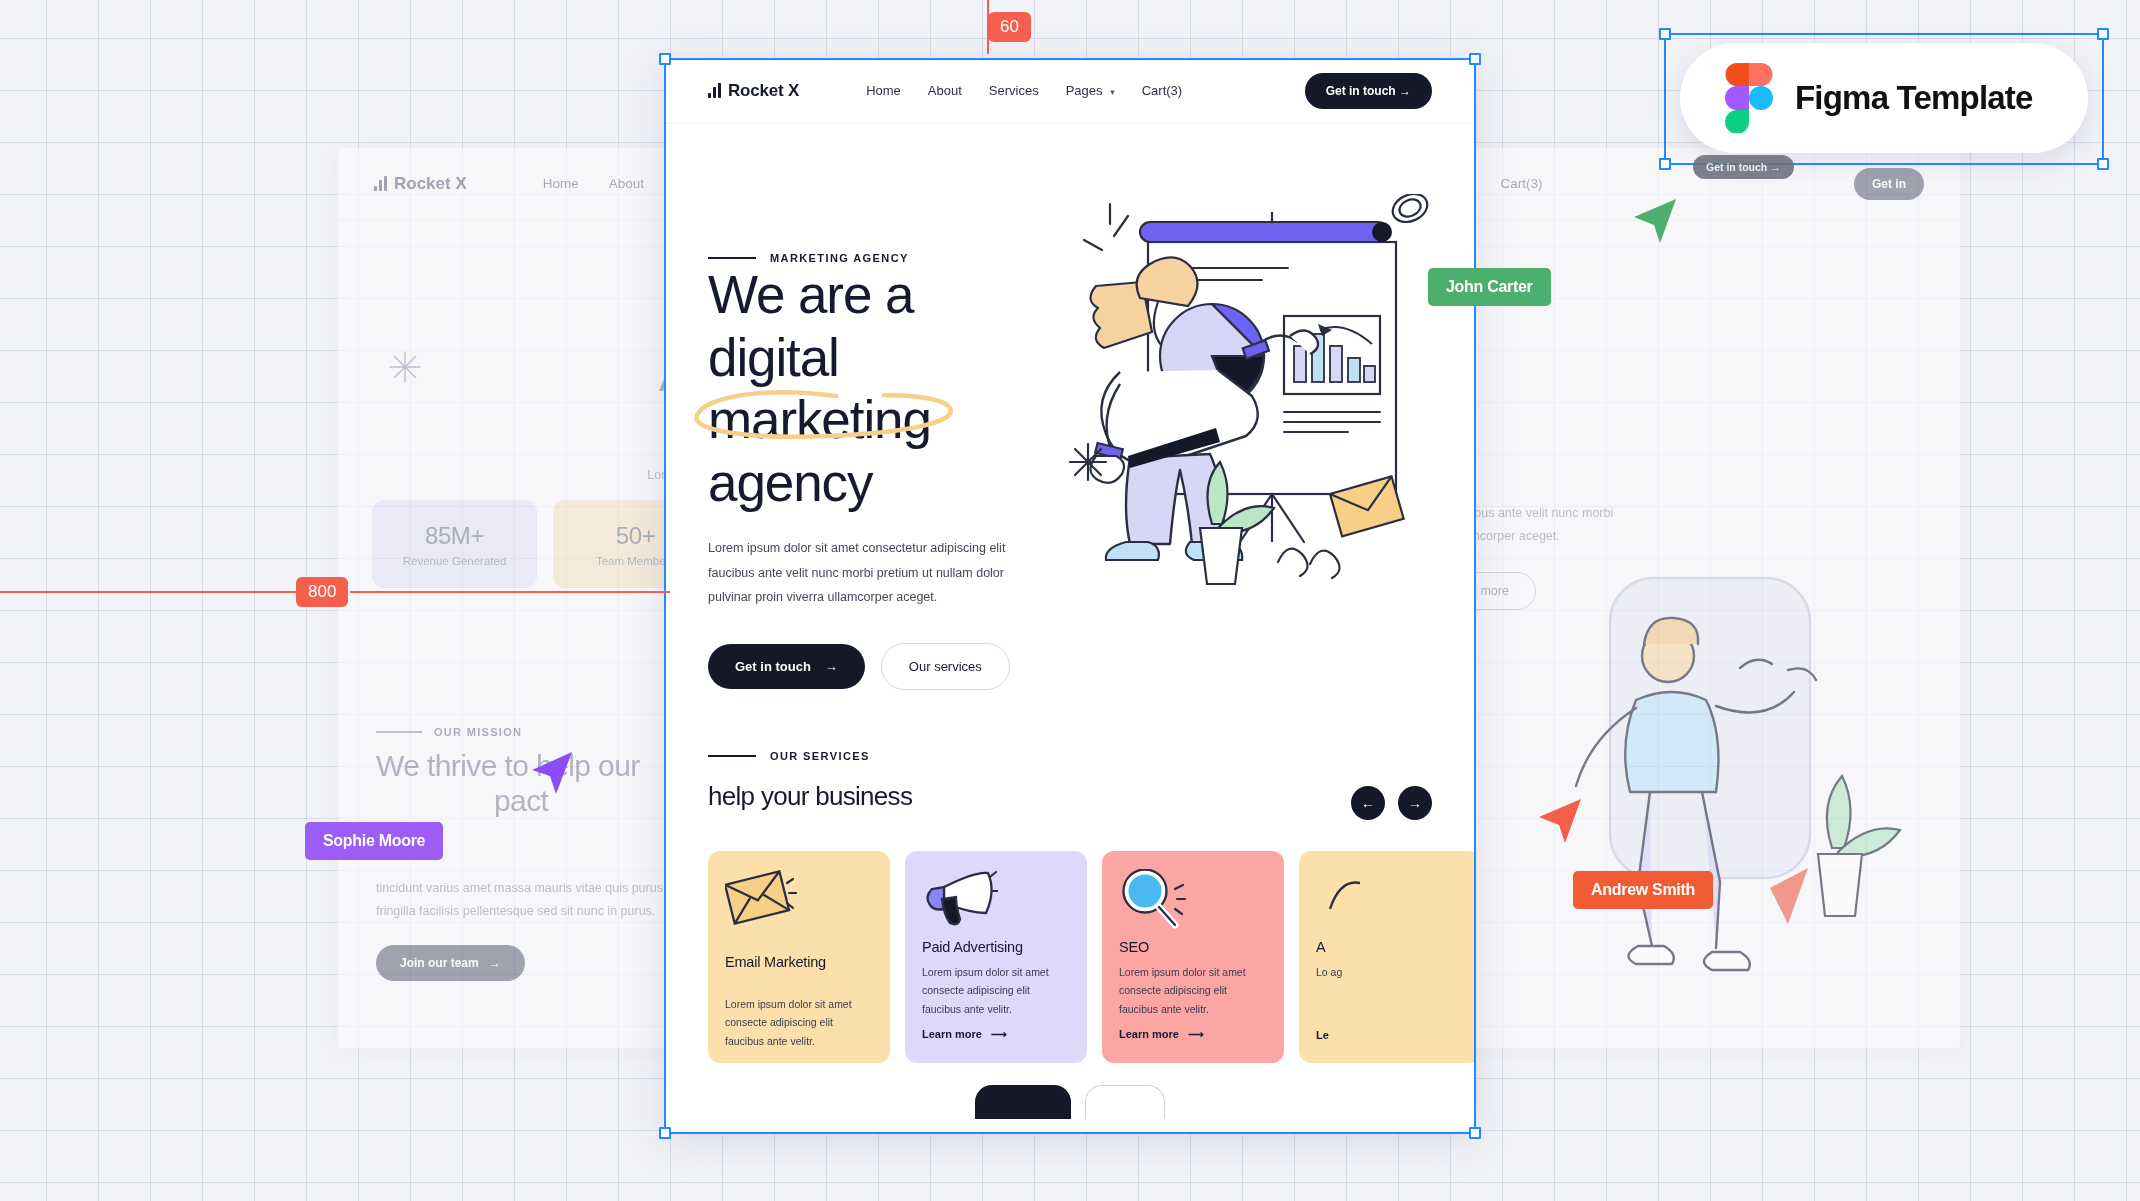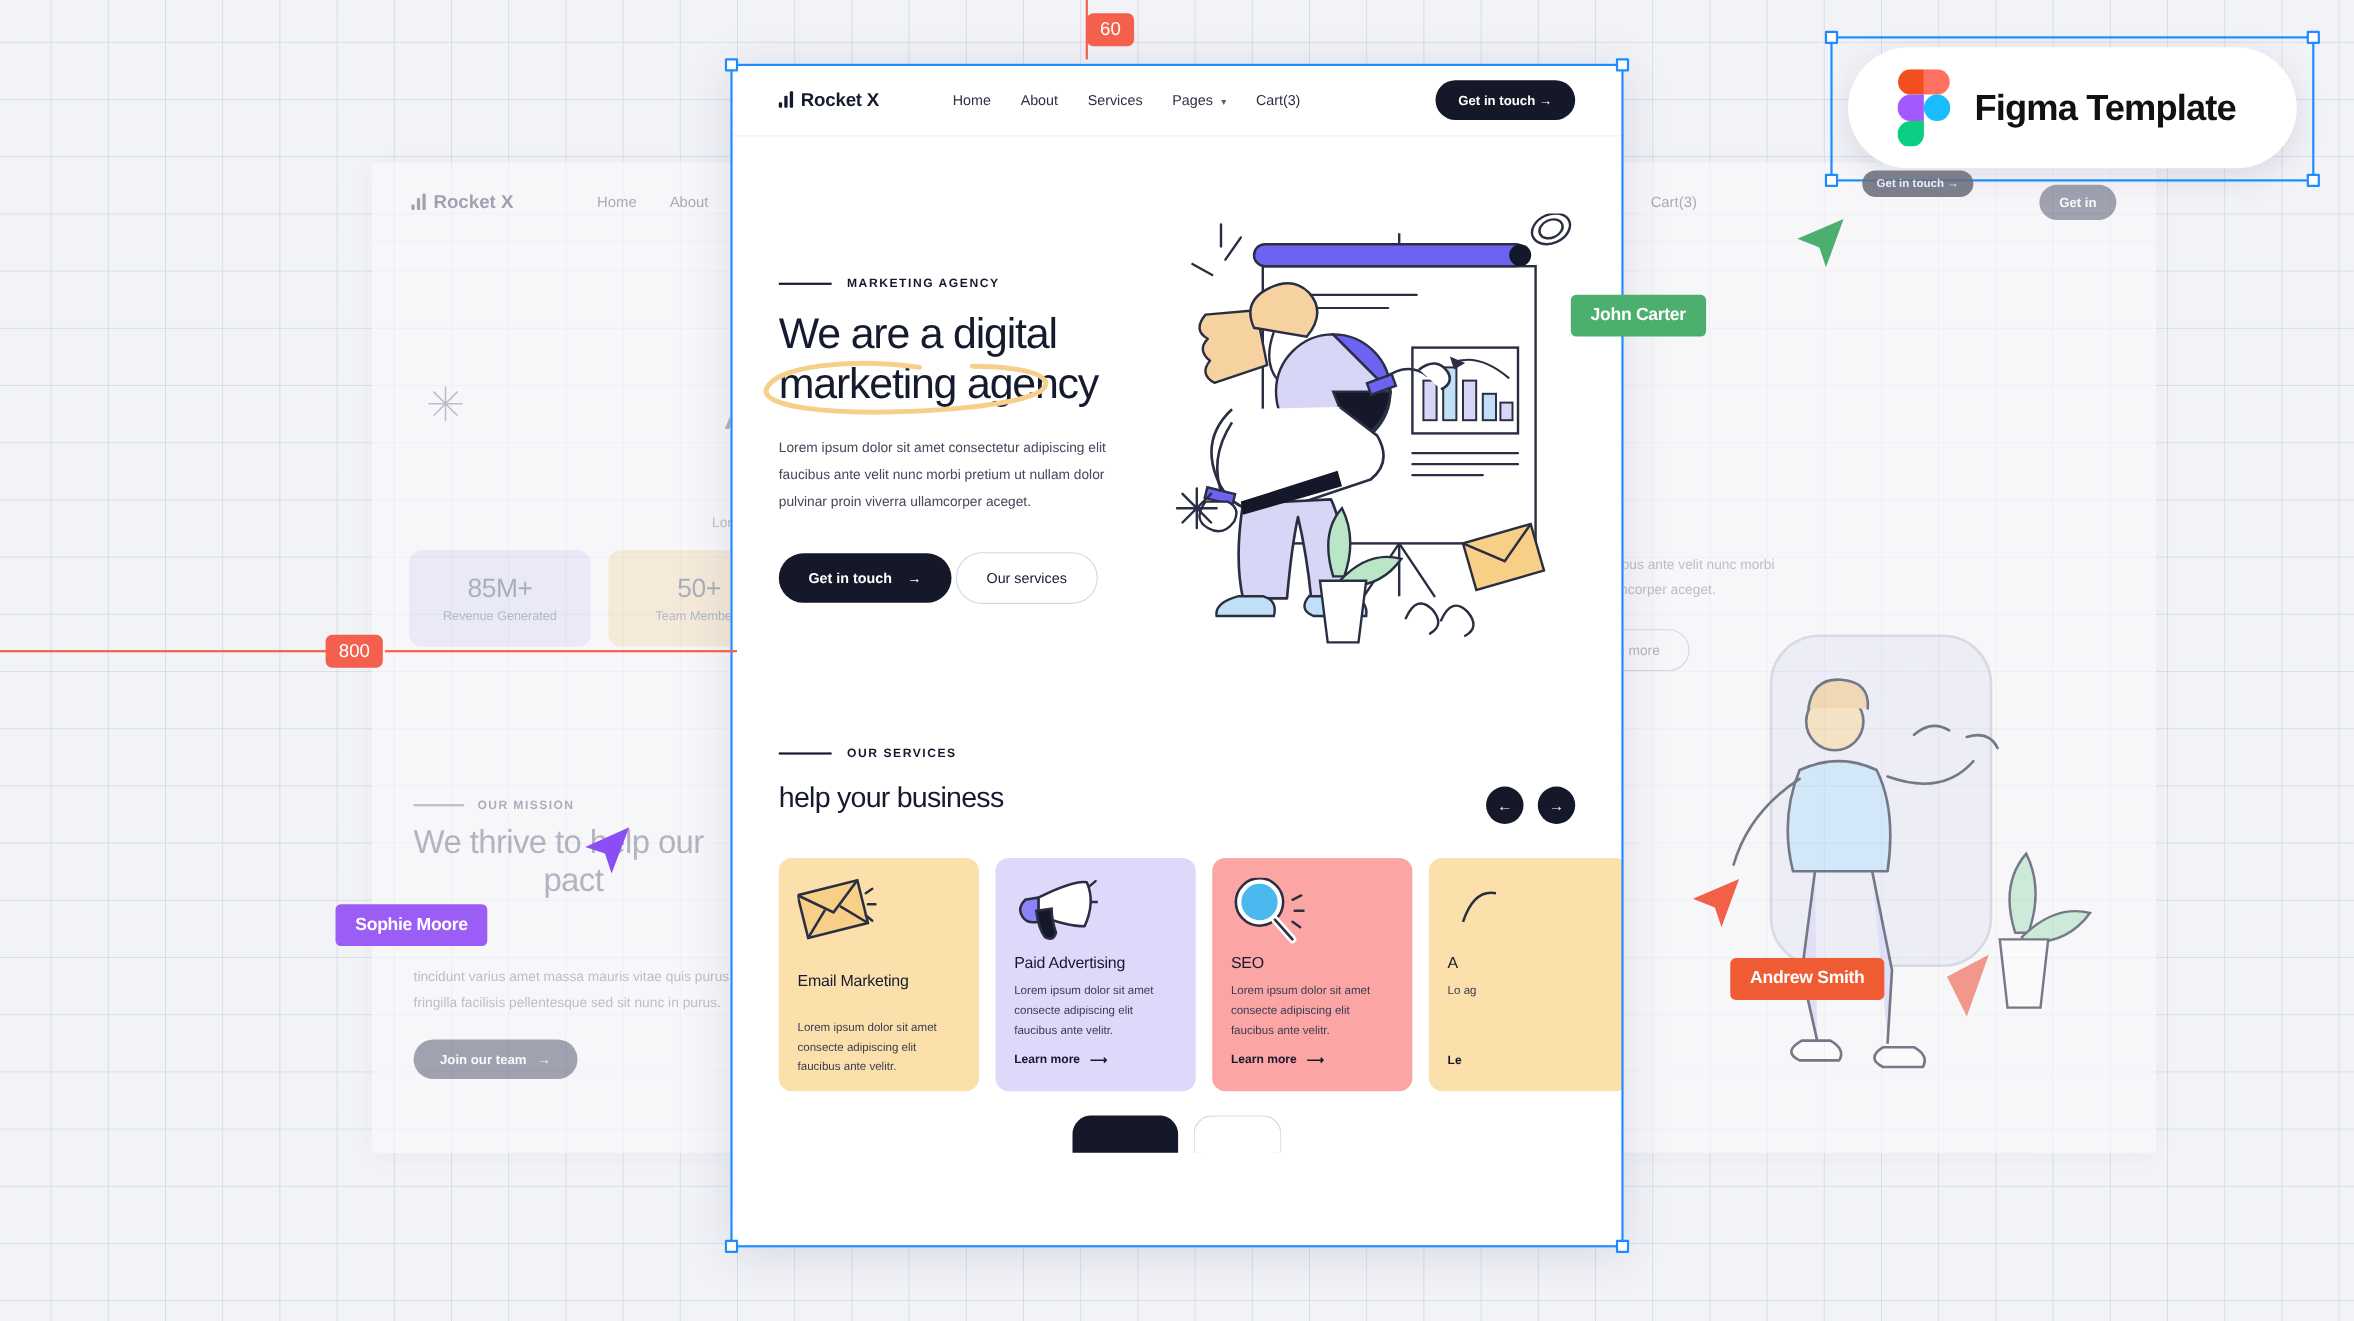--- a/index.html
+++ b/index.html
@@ -106,30 +106,30 @@
 
   
   #hero { display: flex; padding: 70px 44px 0 44px; position: relative; }
   #hero-left { width: 380px; padding-top: 58px; }
   .eyebrow {
     display: flex; align-items: center; gap: 14px;
     font-size: 11px; font-weight: 700; letter-spacing: 1.4px; color: #161a2e;
   }
   .eyebrow .rule { width: 48px; height: 1.6px; background: #161a2e; }
   #hero-h1 {
-    margin-top: 17px; font-size: 39px; line-height: 1.18;
+    font-size: 53px; line-height: 1.18;
     font-weight: 400; color: #161a2e; letter-spacing: -1.1px; position: relative;
   }
   #hero-h1 .line2 { position: relative; display: inline-block; }
   #circle-scribble {
     position: absolute; left: -20px; top: 0px; width: 300px; height: 52px;
     pointer-events: none;
   }
   #hero-p { margin-top: 22px; font-size: 12.5px; line-height: 1.95; color: #44485c; width: 300px; }
-  #hero-actions { margin-top: 34px; display: flex; gap: 4px; align-items: center; }
+  #hero-actions { margin-top: 34px; display: flex; gap: 16px; align-items: center; }
   .btn-dark {
     background: #141829; color: #fff; border: none; border-radius: 40px;
     padding: 15px 27px; font-size: 13px; font-weight: 600;
     display: inline-flex; align-items: center; gap: 14px; cursor: pointer;
     font-family: inherit;
   }
   .btn-outline {
     background: transparent; border: 1.4px solid #d4d6e1; border-radius: 40px;
     padding: 15px 27px; font-size: 13px; color: #161a2e; cursor: pointer;
     font-family: inherit;

